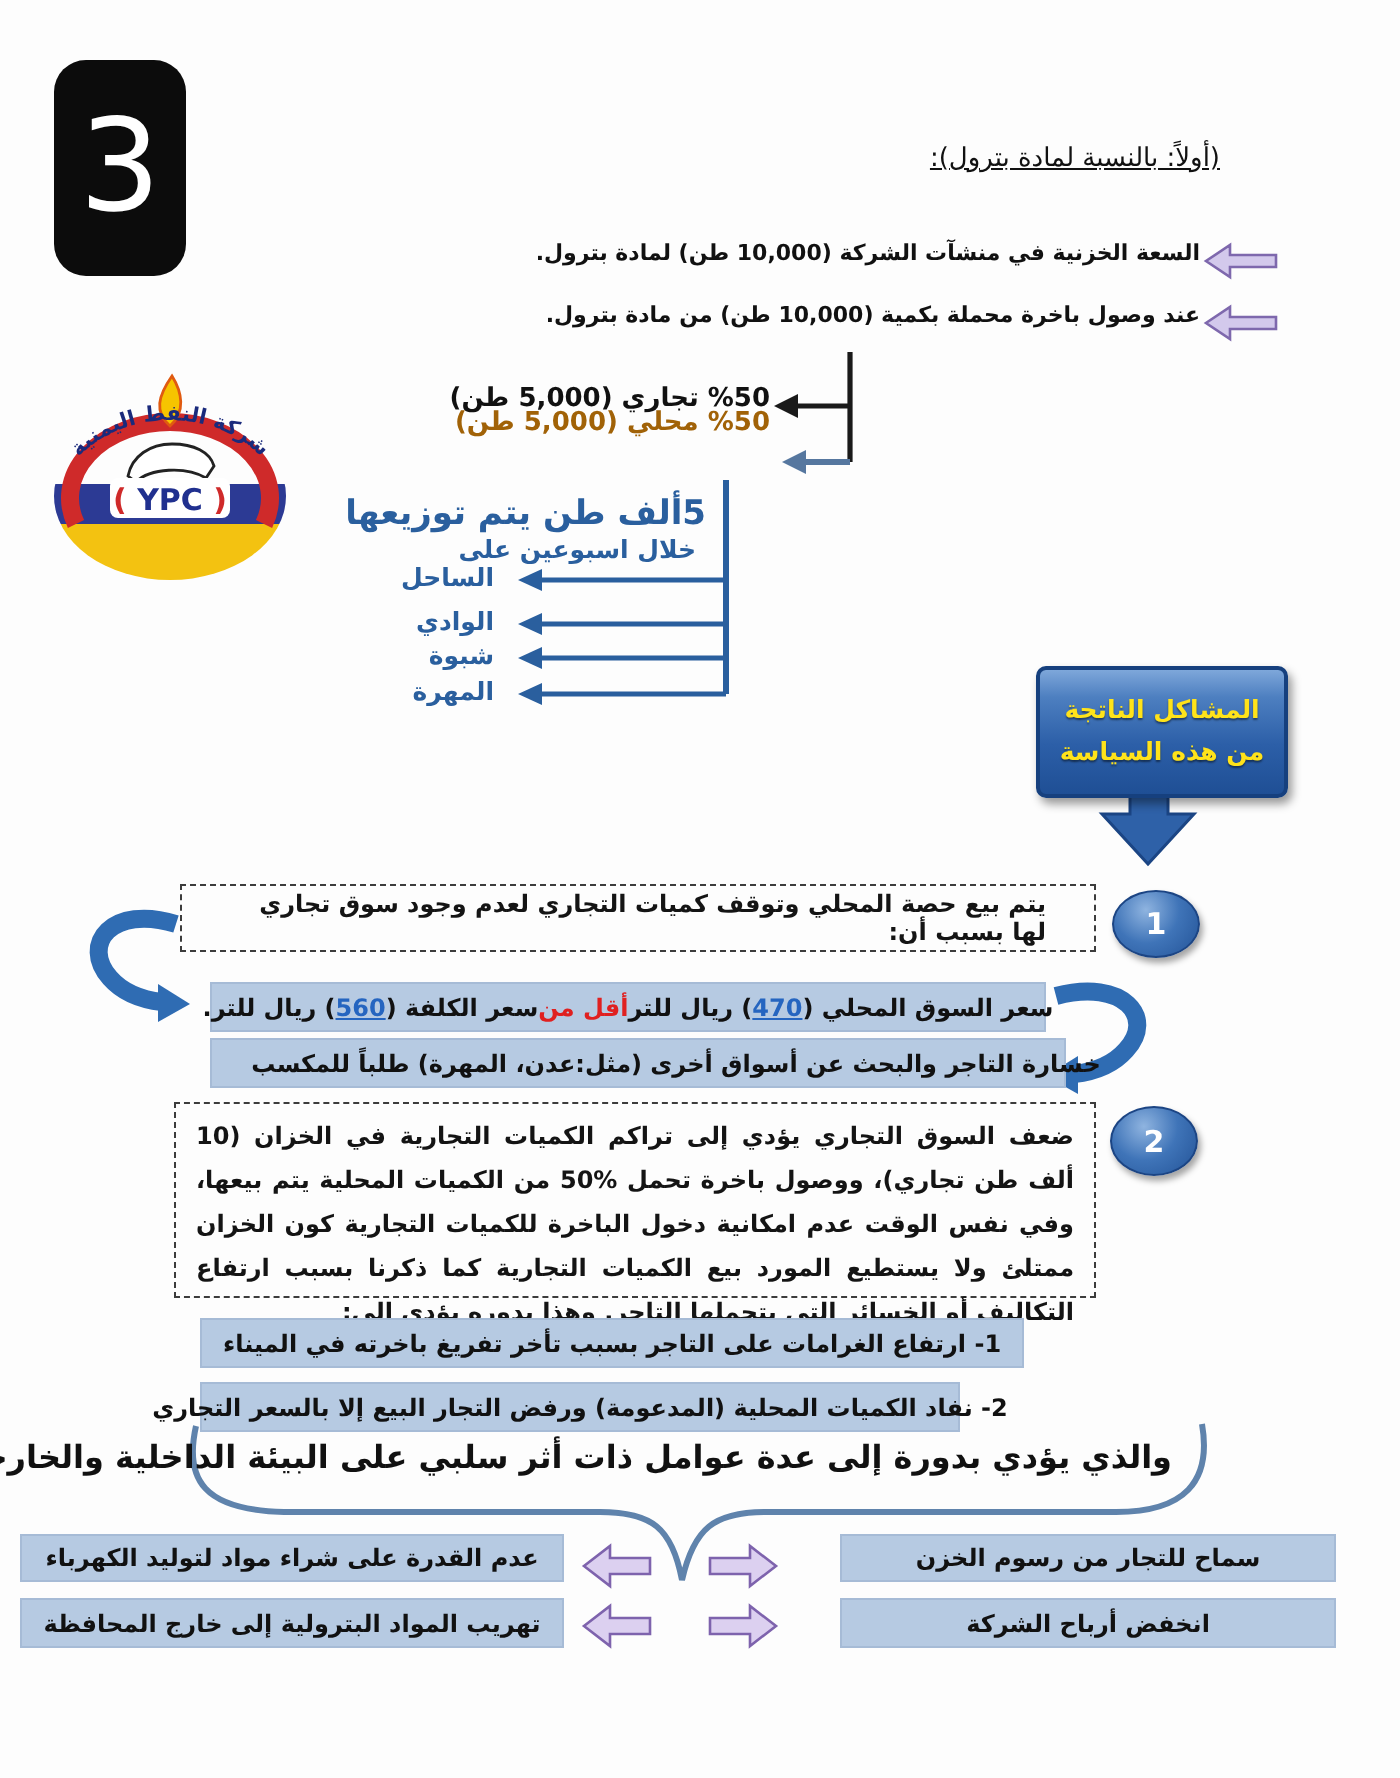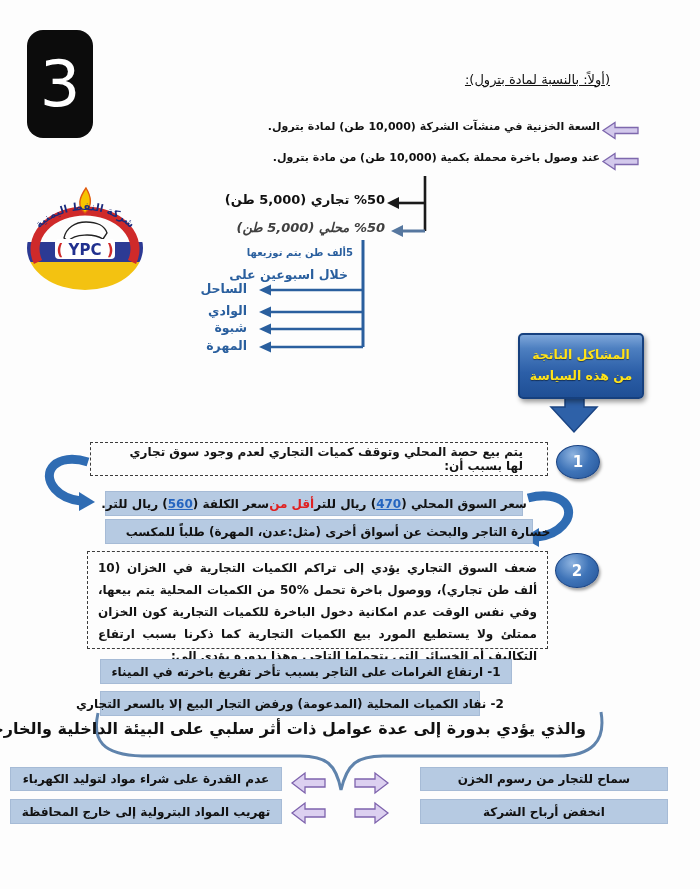--- a/index.html
+++ b/index.html
@@ -15,22 +15,22 @@
   
   #doc-title{right:90px;top:72px;font-size:13px;font-weight:normal;text-decoration:underline;}
   .intro-line{right:100px;font-size:11px;font-weight:bold;white-space:nowrap;}
   #intro-line-1{top:120px;}
   #intro-line-2{top:151px;}
   .intro-arrow{width:38px;height:19px;}
   #intro-arrow-1{left:601px;top:121px;}
   #intro-arrow-2{left:601px;top:152px;}
   
   #split-commercial{right:315px;top:192px;font-size:13px;font-weight:bold;white-space:nowrap;}
-  #split-local{right:315px;top:220px;font-size:13px;font-weight:bold;color:#404040;white-space:nowrap;font-style:italic;}
-  #note-1{right:347px;top:247px;font-size:10px;font-weight:bold;color:#2a5f9e;white-space:nowrap;}
+  #split-local{right:315px;top:204px;font-size:13px;font-weight:bold;color:#a16207;white-space:nowrap;}
+  #note-1{right:347px;top:247px;font-size:17px;font-weight:bold;color:#2a5f9e;white-space:nowrap;}
   #note-2{right:352px;top:267px;font-size:12.5px;font-weight:bold;color:#2a5f9e;white-space:nowrap;}
   .region{right:453px;font-size:12.5px;font-weight:bold;color:#2a5f9e;white-space:nowrap;}
   #region-0{top:281px;} #region-1{top:303px;} #region-2{top:320px;} #region-3{top:338px;}
   
   #problems-box{left:518px;top:333px;width:122px;height:62px;border-radius:5px;
     background:linear-gradient(180deg,#7ea7da 0%,#4d7fc0 22%,#2c5fa8 60%,#1f4f95 100%);
     border:2px solid #16407e;box-shadow:2px 3px 5px rgba(0,0,0,.4);
     display:flex;flex-direction:column;align-items:center;justify-content:center;
     color:#ffe31a;font-weight:bold;font-size:12.5px;line-height:1.65;
     text-shadow:0 1px 1px rgba(0,0,0,.45);}

